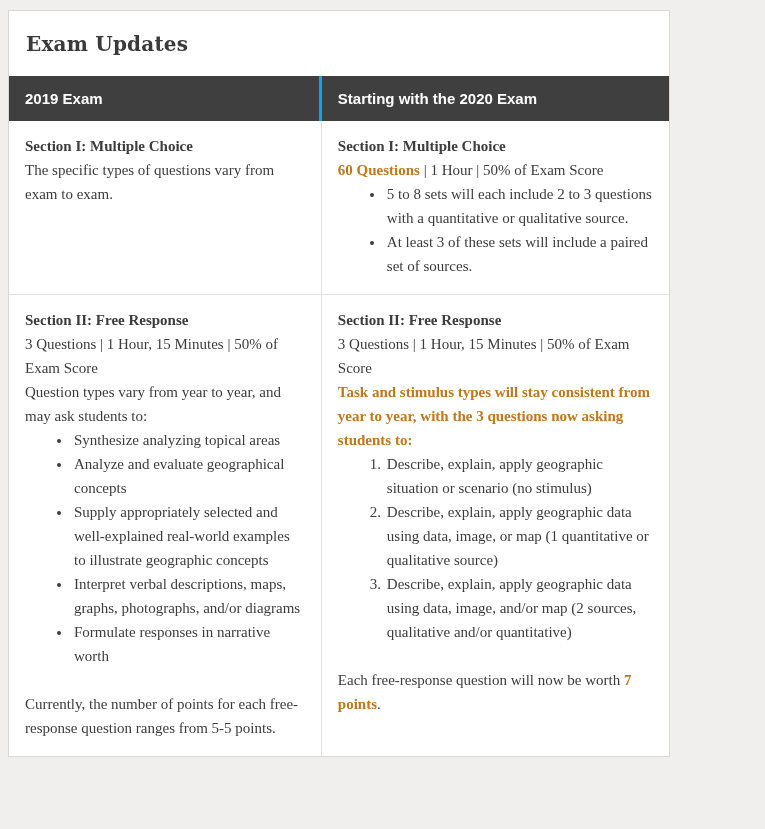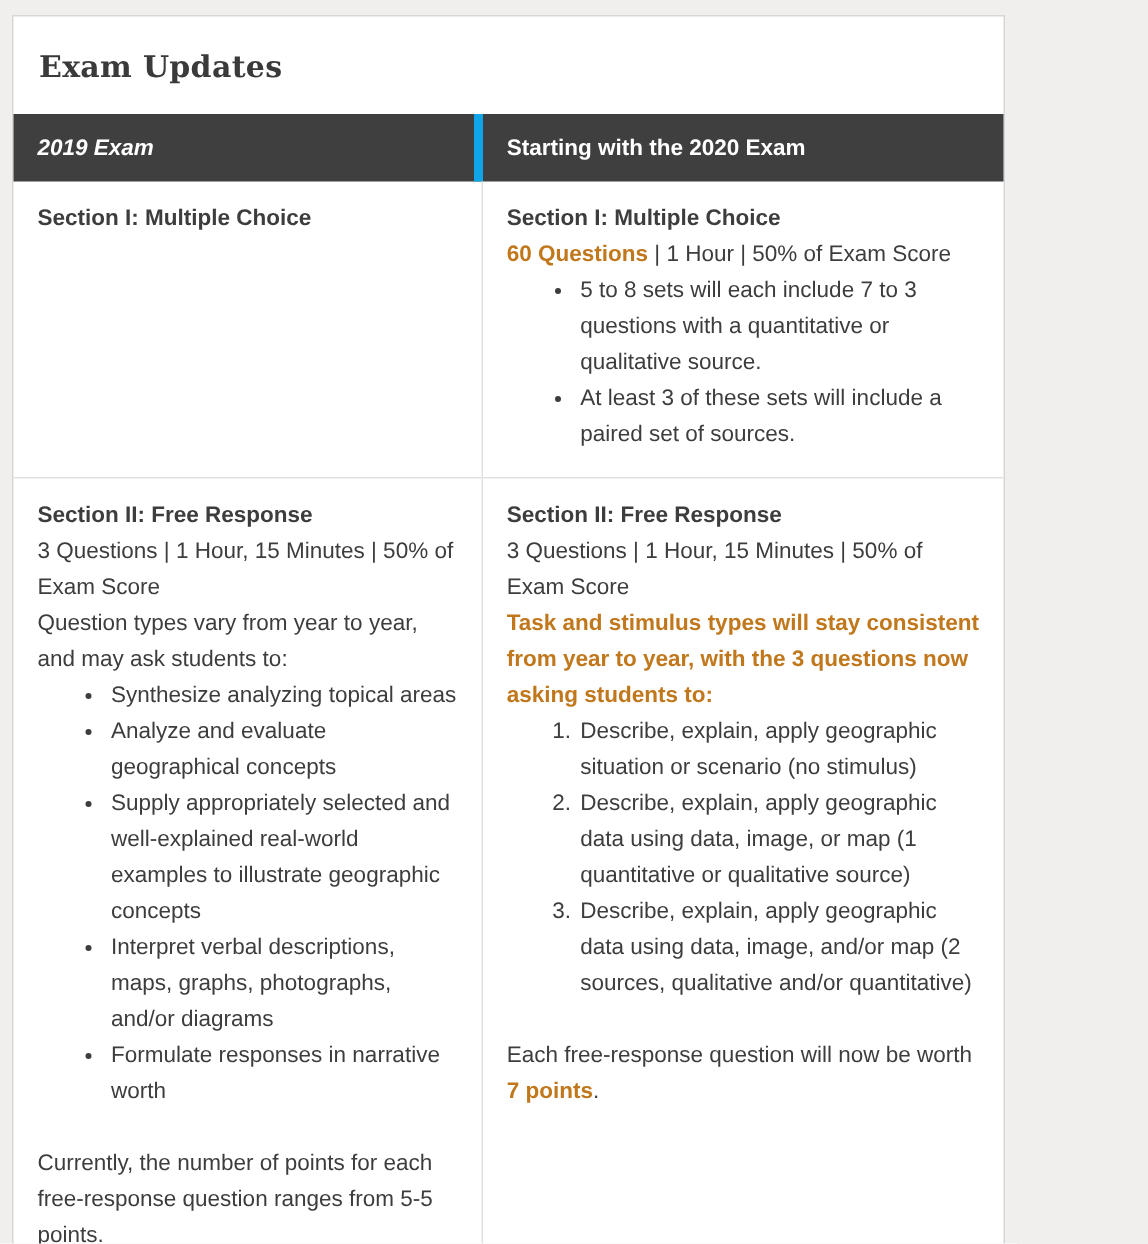--- a/index.html
+++ b/index.html
@@ -27,24 +27,24 @@
     font-size:20px;
     color:#3a3a3a;
     padding:21px 16px 20px 17px;
     letter-spacing:.2px;
   }
   .thead{display:grid;grid-template-columns:47.4% 52.6%;background:var(--header-bg);}
   .th{
     color:#ffffff;font-weight:bold;font-size:15px;
     padding:14px 16px;line-height:17px;
   }
-  .th.left{border-right:6px solid #0ea5e9;font-style:italic;}
+  .th.left{border-right:3px solid #0ea5e9;}
   .trow{display:grid;grid-template-columns:47.4% 52.6%;}
   .trow + .trow{border-top:1px solid var(--line);}
-  .td{padding:13px 16px 16px 16px;font-size:15px;line-height:24px;}
+  .td{padding:13px 16px 16px 16px;font-size:15px;line-height:24px;font-family:Liberation Serif, serif;}
   .td.left{border-right:1px solid var(--line);}
   .td p{margin:0;}
   .td p.spaced{margin-top:24px;}
   .td ul,.td ol{margin:0;padding-left:47px;}
   .td li{padding-left:2px;}
   .seg-b{font-weight:bold;}
   .seg-accent{color:var(--accent);}
 </style>
 </head>
 <body>
@@ -53,26 +53,27 @@
   <h2 class="title">Exam Updates</h2>
   <div class="table">
     <div class="thead">
       <div class="th left">2019 Exam</div>
       <div class="th">Starting with the 2020 Exam</div>
     </div>
     <div id="table-body">
         <div class="trow">
           <div class="td left">
             <p><span class="seg-b ">Section I: Multiple Choice</span></p>
+            <p><span>The specific types of questions vary from exam to exam.</span></p>
           </div>
           <div class="td">
             <p><span class="seg-b ">Section I: Multiple Choice</span></p>
             <p><span class="seg-b seg-accent">60 Questions</span><span> | 1 Hour | 50% of Exam Score</span></p>
             <ul>
-              <li><span>5 to 8 sets will each include 7 to 3 questions with a quantitative or qualitative source.</span></li>
+              <li><span>5 to 8 sets will each include 2 to 3 questions with a quantitative or qualitative source.</span></li>
               <li><span>At least 3 of these sets will include a paired set of sources.</span></li>
             </ul>
           </div>
         </div>
         <div class="trow">
           <div class="td left">
             <p><span class="seg-b ">Section II: Free Response</span></p>
             <p><span>3 Questions | 1 Hour, 15 Minutes | 50% of Exam Score</span></p>
             <p><span>Question types vary from year to year, and may ask students to:</span></p>
             <ul>

